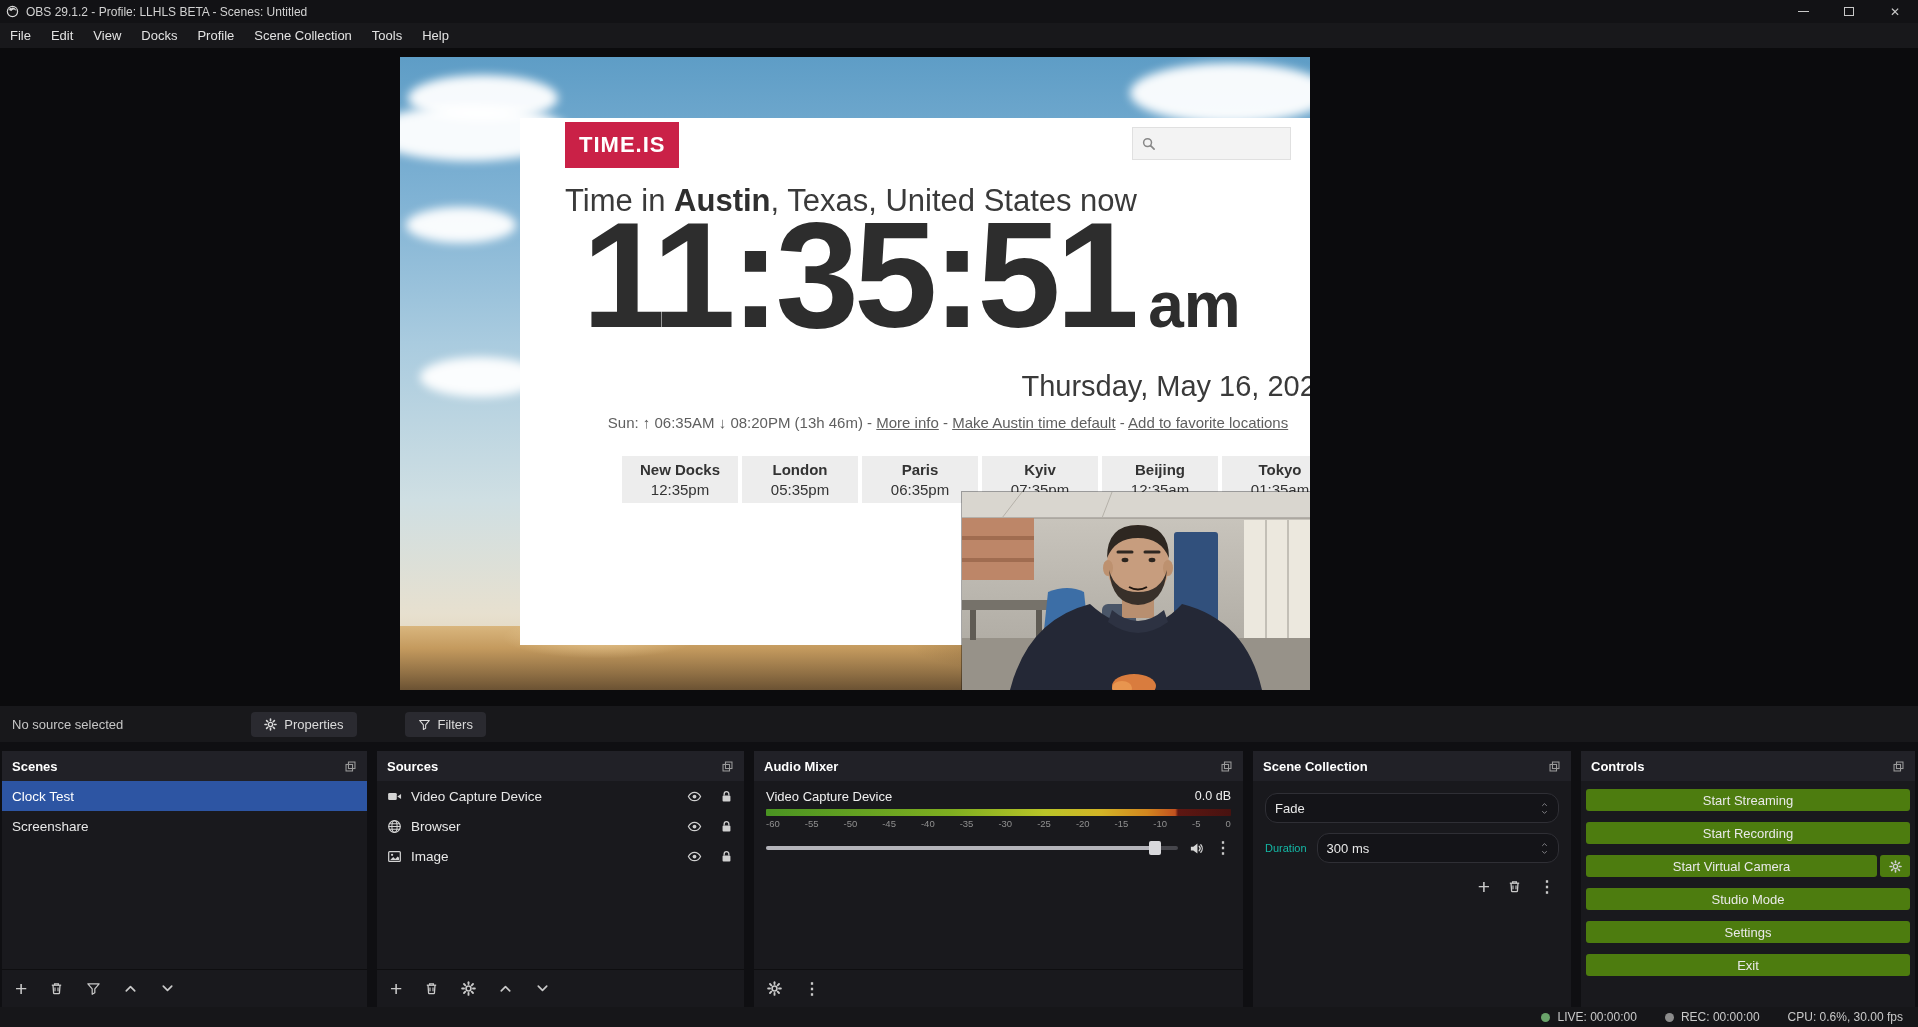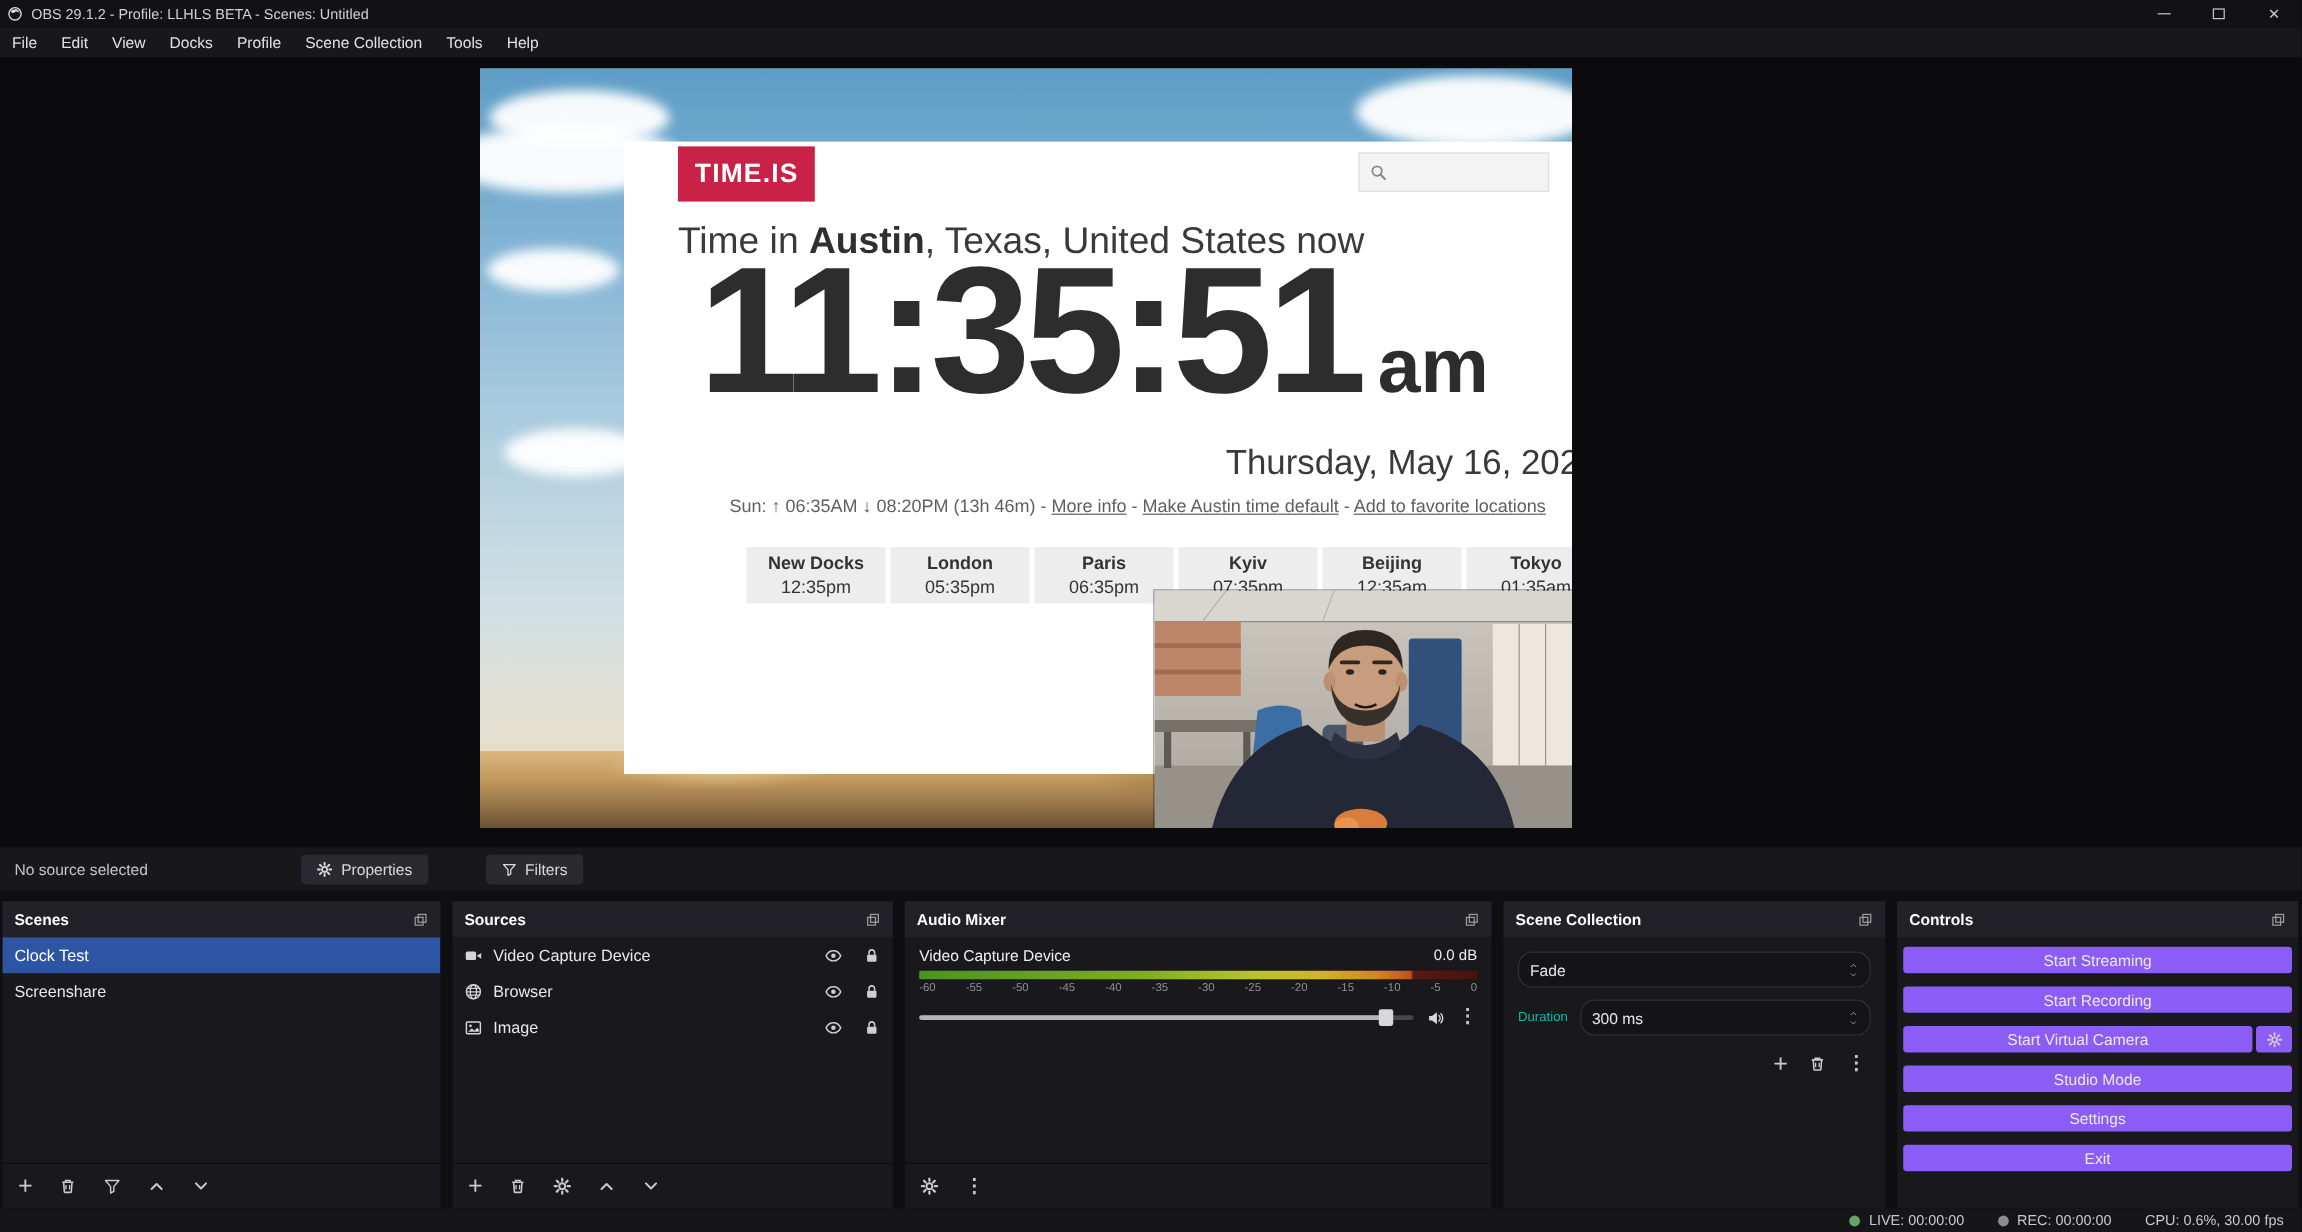--- a/index.html
+++ b/index.html
@@ -109,21 +109,21 @@
     display:flex;align-items:center;padding:0 9px;font-size:13px;color:#e8e8e8;}
   .spin{display:flex;flex-direction:column;gap:1px;margin-left:auto;color:#9a9aa0;}
   .spin .ic{width:9px;height:7px;}
   .drow{margin-top:10px;display:flex;align-items:center;gap:10px;}
   .dlabel{font-size:11px;color:#14b8a6;}
   .drow .combo{flex:1;}
   .trow{margin-top:13px;display:flex;justify-content:flex-end;gap:17px;padding-right:4px;color:#c9c9c9;}
 
   
   .ctrl{padding:8px 5px 0 5px;display:flex;flex-direction:column;gap:11px;}
-  .cbtn{height:22px;background:#8b5cf6;border:none;border-radius:3px;color:#e9e9e9;
+  .cbtn{height:22px;background:#4d7c0f;border:none;border-radius:3px;color:#e9e9e9;
     font-size:13px;font-family:inherit;width:100%;}
   .vcam{display:flex;gap:3px;}
   .vcam .cbtn{flex:1;}
   .cbtn.sq{flex:none;width:30px;display:flex;align-items:center;justify-content:center;color:#cfcfcf;}
 
   
   .statusbar{position:absolute;top:1007px;left:0;right:0;height:20px;background:#161619;
     display:flex;align-items:center;justify-content:flex-end;gap:28px;padding:0 15px;
     font-size:12px;color:#c9c9c9;}
   .sb-group{display:flex;align-items:center;gap:7px;}

